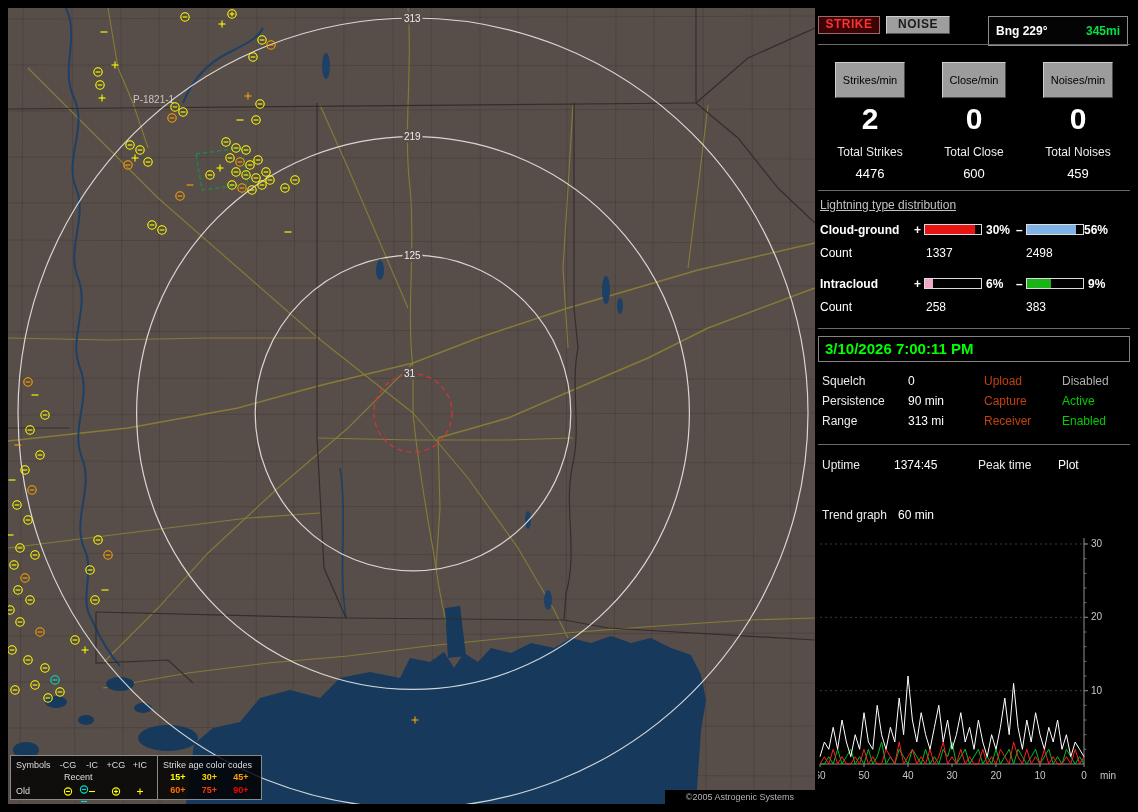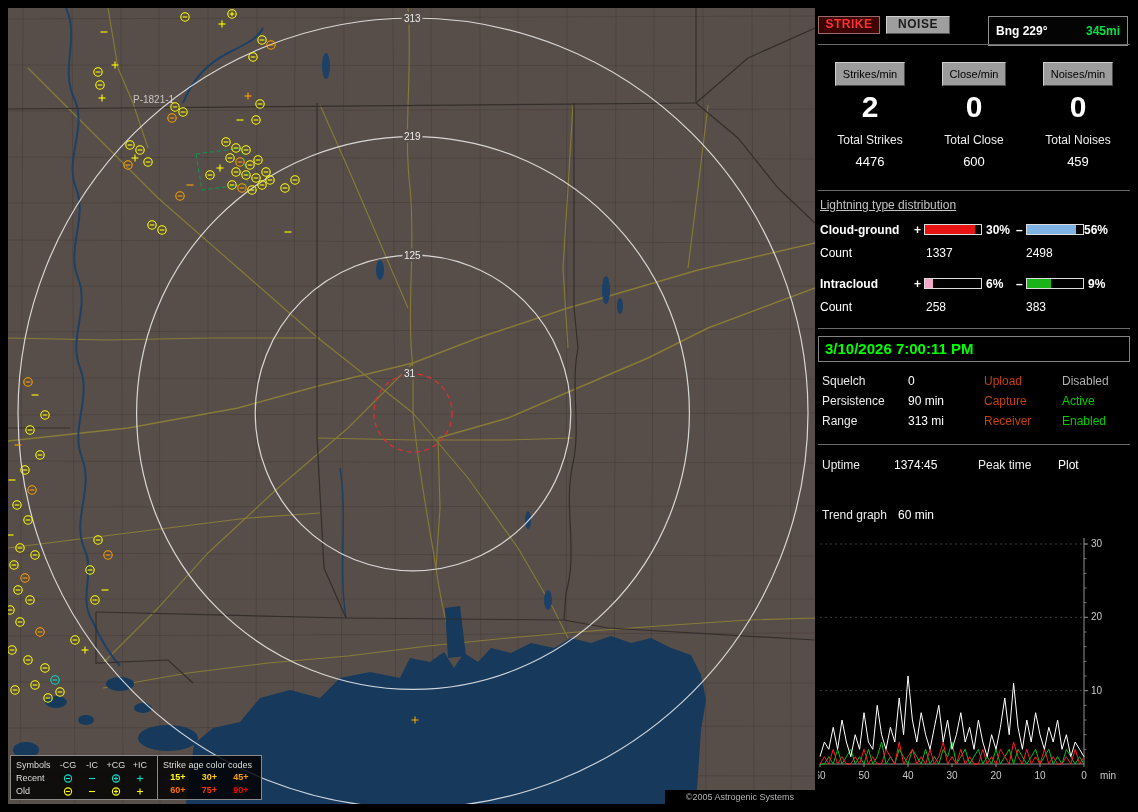--- a/index.html
+++ b/index.html
@@ -26,21 +26,21 @@
   
   .panel{position:absolute;left:818px;top:8px;width:312px;height:796px;background:#000;font-size:12px}
   .sep{position:absolute;left:0;width:312px;height:1px;background:#6b6b6b}
 
   .btn-strike{position:absolute;left:0;top:8px;width:62px;height:18px;background:#3c0404;border:1px solid #9a6a6a;color:#ff3030;font-weight:bold;font-size:12px;text-align:center;line-height:15px;letter-spacing:.5px;cursor:pointer}
   .btn-noise{position:absolute;left:68px;top:8px;width:64px;height:18px;background:#9e9e9e;border:1px solid #cfcfcf;border-bottom-color:#555;border-right-color:#555;color:#1c1c1c;font-weight:bold;font-size:12px;text-align:center;line-height:15px;letter-spacing:.5px;cursor:pointer}
   .bng-box{position:absolute;right:2px;top:8px;width:140px;height:18px;border:1px solid #8d8d8d;background:#040404;display:flex;justify-content:space-between;align-items:center;padding:14px 7px;font-weight:bold}
   .bng-dist{color:#00e246}
 
   .rate-col{position:absolute;width:104px;text-align:center}
-  .rate-box{display:inline-block;background:#9c9c9c;color:#000;font-size:11px;padding:5px 7px;border:1px solid #cfcfcf;border-bottom-color:#4a4a4a;border-right-color:#4a4a4a}
+  .rate-box{display:inline-block;background:#9c9c9c;color:#000;font-size:11px;padding:11px 7px;border:1px solid #cfcfcf;border-bottom-color:#4a4a4a;border-right-color:#4a4a4a}
   .rate-num{font-size:30px;font-weight:bold;margin-top:4px}
   .rate-total-label{font-size:12px;color:#ededed;margin-top:9px}
   .rate-total{font-size:13px;color:#fff;margin-top:7px}
 
   .dist-title{position:absolute;left:2px;top:190px;color:#c2c2c2;text-decoration:underline;font-size:12px}
   .dist-row{position:absolute;left:2px;width:308px;height:16px}
   .dist-label{position:absolute;left:0;top:1px;font-weight:bold}
   .sign{position:absolute;top:1px;font-weight:bold}
   .bar{position:absolute;top:2px;width:58px;height:11px;border:1px solid #dcdcdc;background:#000}
   .bar i{display:block;height:100%}
@@ -518,21 +518,21 @@
 
   <div class="legend">
     <div class="leg-box">
       <div class="leg-row">
         <span class="lab">Symbols</span>
         <span class="cell">-CG</span>
         <span class="cell">-IC</span>
         <span class="cell">+CG</span>
         <span class="cell">+IC</span>
       </div>
-      <div class="leg-row" style="color: rgb(0, 223, 200);">
+      <div class="leg-row" style="color: rgb(0, 223, 200); flex-direction: column;">
         <span class="lab" style="color:#ddd">Recent</span>
         <span class="cell"><svg class="leg-sym" width="16" height="11" viewBox="-6 -5.5 12 11">
               <g stroke="currentColor" fill="none" stroke-width="1.1">
                 <circle r="3.6"></circle>
                 <line x1="-2" x2="2"></line>
               </g>
             </svg></span>
         <span class="cell"><svg class="leg-sym" width="16" height="11" viewBox="-6 -5.5 12 11">
               <g stroke="currentColor" fill="none" stroke-width="1.1">
                 <line x1="-3" x2="3"></line>

